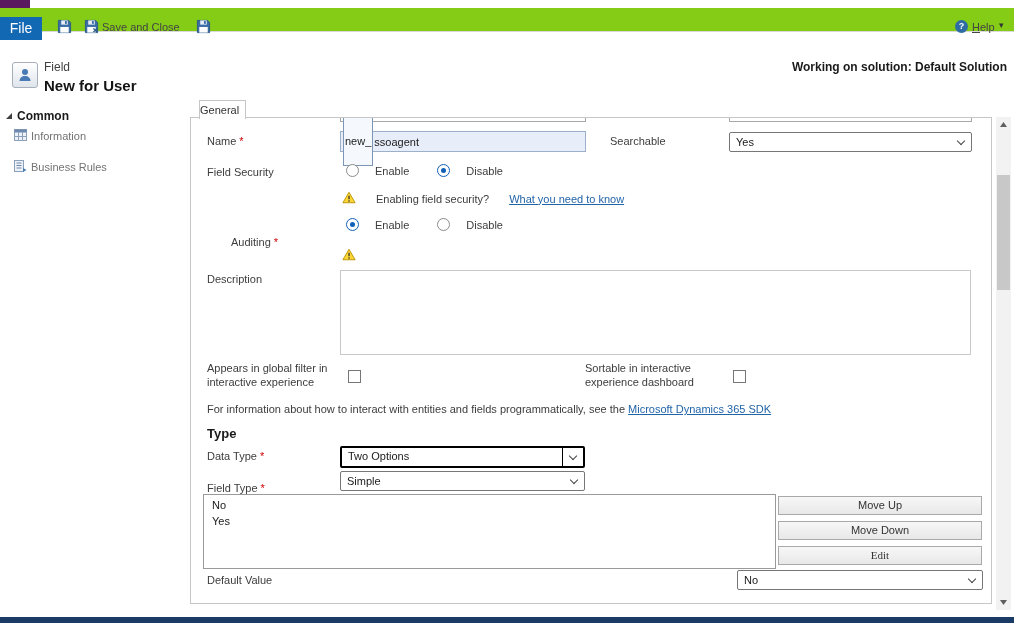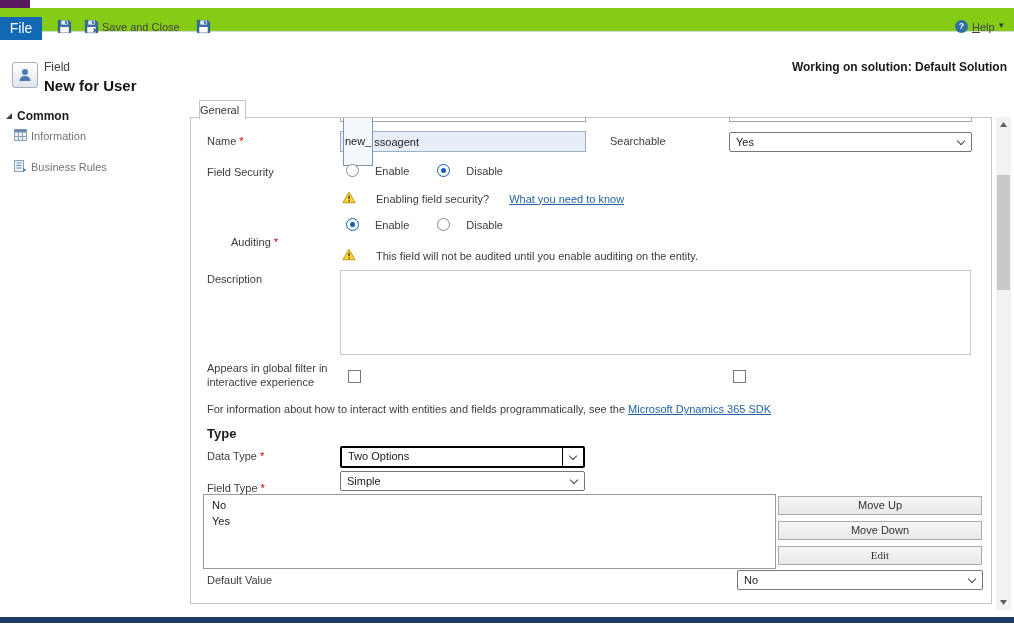--- a/index.html
+++ b/index.html
@@ -233,28 +233,28 @@
         <span>Disable</span>
       </div>
       <div class="warn-row" style="left:151px; top:130px;">
         <span>
           <svg width="14" height="13" viewBox="0 0 16 14">
               <path d="M8 1 L15 13 H1 Z" fill="#ffd633" stroke="#b38f00"></path>
               <rect x="7.3" y="5" width="1.5" height="4" fill="#333"></rect>
               <rect x="7.3" y="10.2" width="1.5" height="1.6" fill="#333"></rect>
             </svg>
         </span>
-        <span>This field will not be audited until you enable auditing on the entity.</span>
       </div>
 
       <div class="lbl" style="left:16px; top:155px;">Description</div>
       <textarea class="desc-box" style=""></textarea>
 
       <div class="wrap-lbl" style="left:16px; top:243px; width:134px;">Appears in global filter in interactive experience</div>
       <span class="chk" style="left:157px; top:252px;"></span>
+      <div class="wrap-lbl" style="left:394px; top:243px; width:128px;">Sortable in interactive experience dashboard</div>
       <span class="chk" style="left:542px; top:252px;"></span>
 
       <div class="lbl" style="left:16px; top:285px;">
         <span>For information about how to interact with entities and fields programmatically, see the</span>
         <span class="lnk">Microsoft Dynamics 365 SDK</span>
       </div>
 
       <div class="type-heading">Type</div>
 
       <div class="lbl req" style="left:16px; top:332px;">Data Type</div>

